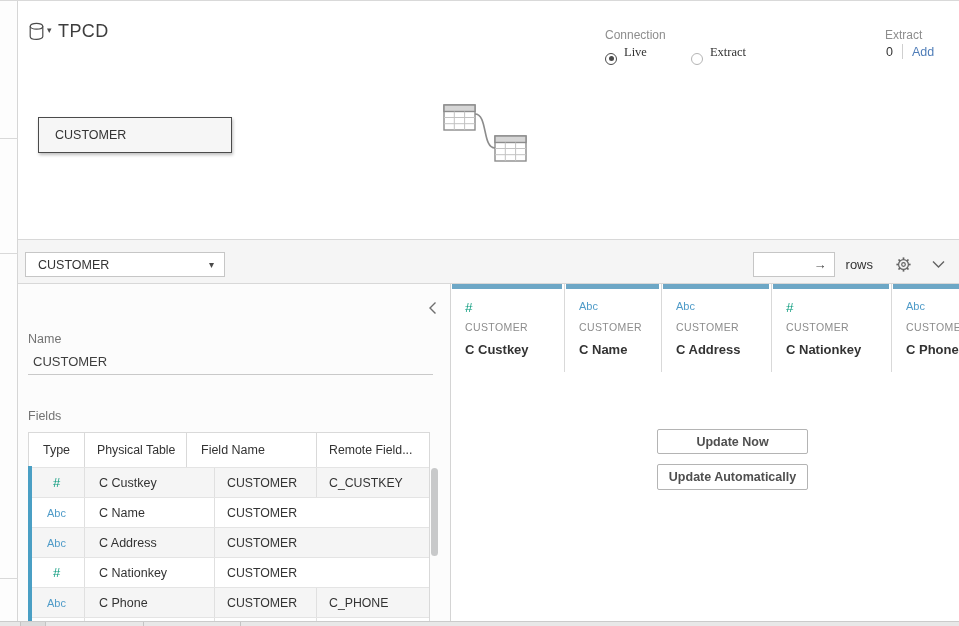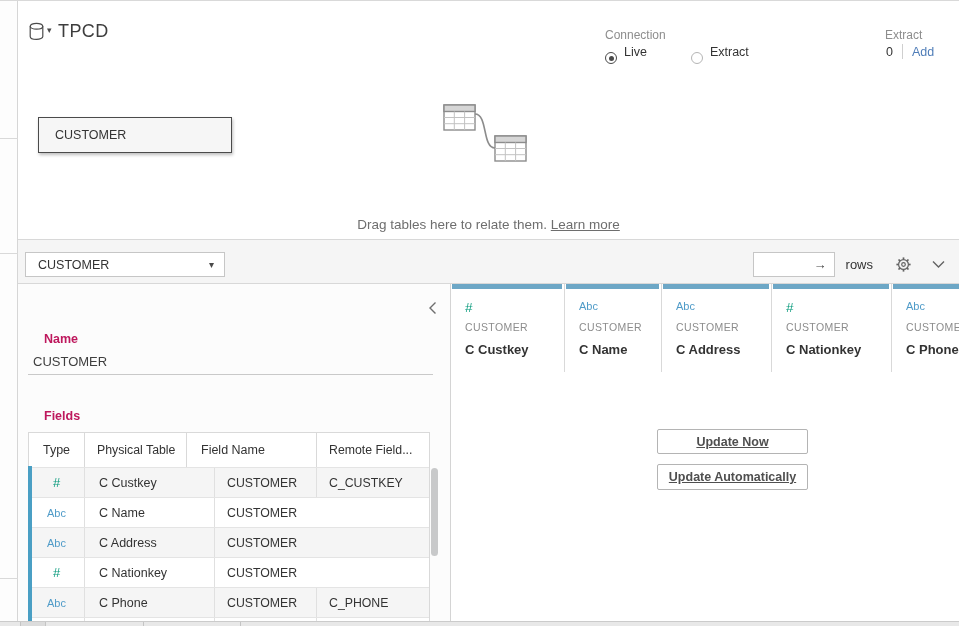--- a/index.html
+++ b/index.html
@@ -16,21 +16,21 @@
   .ds-icon { position:absolute; left:10px; top:21px; }
   .ds-caret { position:absolute; left:29px; top:24px; font-size:9px; color:#4b4b4b; }
   .page-title { position:absolute; left:40px; top:20px; font-size:18px; color:#3d3d3d; letter-spacing:0.4px; }
   .conn-label, .filters-label { position:absolute; font-size:12px; color:#8d8d8d; }
   .conn-label { left:587px; top:27px; }
   .radio-row { position:absolute; left:587px; top:44px; display:flex; align-items:center; }
   .radio { width:12px; height:12px; border-radius:50%; border:1px solid #8a8a8a; position:relative; background:#fff; }
   .radio.selected { border:1px solid #4a4a4a; }
   .radio.selected::after { content:""; position:absolute; left:2.5px; top:2.5px; width:5px; height:5px; border-radius:50%; background:#4a4a4a; }
   .radio.unselected { border:1px solid #b5b5b5; }
-  .radio-label { font-size:12.5px; color:#333; margin:0 0 12px 7px; }
+  .radio-label { font-size:12.5px; color:#333; margin:0 0 12px 7px;font-family:Liberation Serif, serif; }
   .radio-opt { display:flex; align-items:center; cursor:default; }
   .radio-opt + .radio-opt { margin-left:44px;text-align:right; }
   .filters-label { left:867px; top:27px; }
   .filters-row { position:absolute; left:868px; top:43px; display:flex; align-items:center; font-size:12.5px; }
   .filters-count { color:#333; }
   .filters-div { width:1px; height:15px; background:#cfcfcf; margin:0 9px; }
   .filters-add { color:#4f7db8; cursor:pointer; }
 
   
   .canvas { position:absolute; left:18px; top:90px; width:941px; height:148px; background:#fff; }
@@ -46,21 +46,21 @@
   .table-select .caret { margin-left:auto; font-size:10px; color:#4a4a4a; }
   .rows-cluster { position:absolute; right:14px; top:12px; height:25px; display:flex; align-items:center; }
   .rows-input { width:82px; height:25px; background:#fff; border:1px solid #c6c6c6; display:flex; align-items:center; justify-content:flex-end; padding-right:7px; font-size:13px; color:#444; }
   .rows-label { font-size:13px; color:#333; margin:0 22px 0 11px; }
   .gear-btn, .chev-btn { display:flex; align-items:center; cursor:pointer; }
   .chev-btn { margin-left:20px; }
 
   
   .meta-panel { position:absolute; left:18px; top:283px; width:433px; height:337px; background:#fcfcfc; border-right:1px solid #d4d4d4; overflow:hidden; }
   .collapse-chev { position:absolute; right:13px; top:17px; cursor:pointer; }
-  .meta-label { position:absolute; left:26px; font-size:12.5px; font-weight:bold; color:#be185d; }
+  .meta-label { position:absolute; left:10px; font-size:12.5px; font-weight:normal; color:#737373; }
   .name-label { top:48px; }
   .name-value { position:absolute; left:15px; top:70px; font-size:13px; color:#3f3f3f; }
   .name-underline { position:absolute; left:10px; top:90px; width:405px; height:1px; background:#c9c9c9; }
   .fields-label { top:125px; }
 
   
   .fields-table { position:absolute; left:10px; top:148px; width:402px; border:1px solid #d9d9d9; background:#fff; }
   .ft-row { display:flex; height:30px; border-top:1px solid #e4e4e4; background:#fff; }
   .ft-row.ft-head { height:34px; border-top:none; background:#fff; font-weight:normal; }
   .ft-row.alt { background:#f5f5f5; }
@@ -81,21 +81,21 @@
   
   .data-grid { position:absolute; left:451px; top:283px; width:508px; height:337px; background:#fff; overflow:hidden; }
   .grid-header { position:absolute; left:0; top:0; height:88px; display:flex; border-bottom:1px solid #d9d9d9; }
   .gcol { position:relative; height:88px; border-right:1px solid #d9d9d9; padding:0 0 0 14px; cursor:pointer; background:#fff; }
   .gcol-bar { position:absolute; left:1px; right:2px; top:0; height:5px; }
   .gcol-icon { position:absolute; left:14px; top:16px; }
   .gcol-icon.num { font-size:13.5px; }
   .gcol-icon.str { font-size:11px; }
   .gcol-table { position:absolute; left:14px; top:37px; font-size:10.5px; color:#8c8c8c; letter-spacing:0.4px; }
   .gcol-name { position:absolute; left:14px; top:58px; font-size:13px; font-weight:bold; color:#333; white-space:nowrap; }
-  .grid-btn { position:absolute; left:206px; width:151px; background:#fff; border:1px solid #b4b4b4; border-radius:2px; font-family:"Liberation Sans", sans-serif; font-size:12.5px; font-weight:bold; color:#4f4f4f; cursor:pointer;text-decoration:underline; }
+  .grid-btn { position:absolute; left:206px; width:151px; background:#fff; border:1px solid #b4b4b4; border-radius:2px; font-family:"Liberation Sans", sans-serif; font-size:12.5px; font-weight:bold; color:#4f4f4f; cursor:pointer; }
   .btn-update-now { top:145px; height:25px; }
   .btn-update-auto { top:180px; height:26px; }
 
   
   .bottom-strip { position:absolute; left:0; top:620px; width:959px; height:6px; background:#e8e8e8; border-top:1px solid #cbcbcb; }
   .bs-div { position:absolute; top:0; width:1px; height:6px; background:#c4c4c4; }
   .bs-seg { position:absolute; left:20px; top:0; width:25px; height:6px; background:#dcdcdc; }
 </style>
 </head>
 <body>
@@ -152,24 +152,20 @@
           <line x1="31.6" y1="14.5" x2="31.6" y2="33"></line>
         <line x1="11" y1="20.5" x2="42" y2="20.5"></line>
           <line x1="11" y1="26.7" x2="42" y2="26.7"></line>
         <line x1="72.3" y1="45.5" x2="72.3" y2="64"></line>
           <line x1="82.6" y1="45.5" x2="82.6" y2="64"></line>
         <line x1="62" y1="51.5" x2="93" y2="51.5"></line>
           <line x1="62" y1="57.7" x2="93" y2="57.7"></line>
       </g>
       <path d="M42 17 C 55 17 49 51 62 51" fill="none" stroke="#8c8c8c" stroke-width="1.6"></path>
     </svg>
-    <div class="empty-sub">
-      <span>Drag tables here to relate them.</span>
-      <a>Learn more</a>
-    </div>
   </div>
 
   <div class="toolbar">
     <div class="table-select">
       <span>CUSTOMER</span>
       <span class="caret">▾</span>
     </div>
     <div class="rows-cluster">
       <div class="rows-input">
         <span></span>

